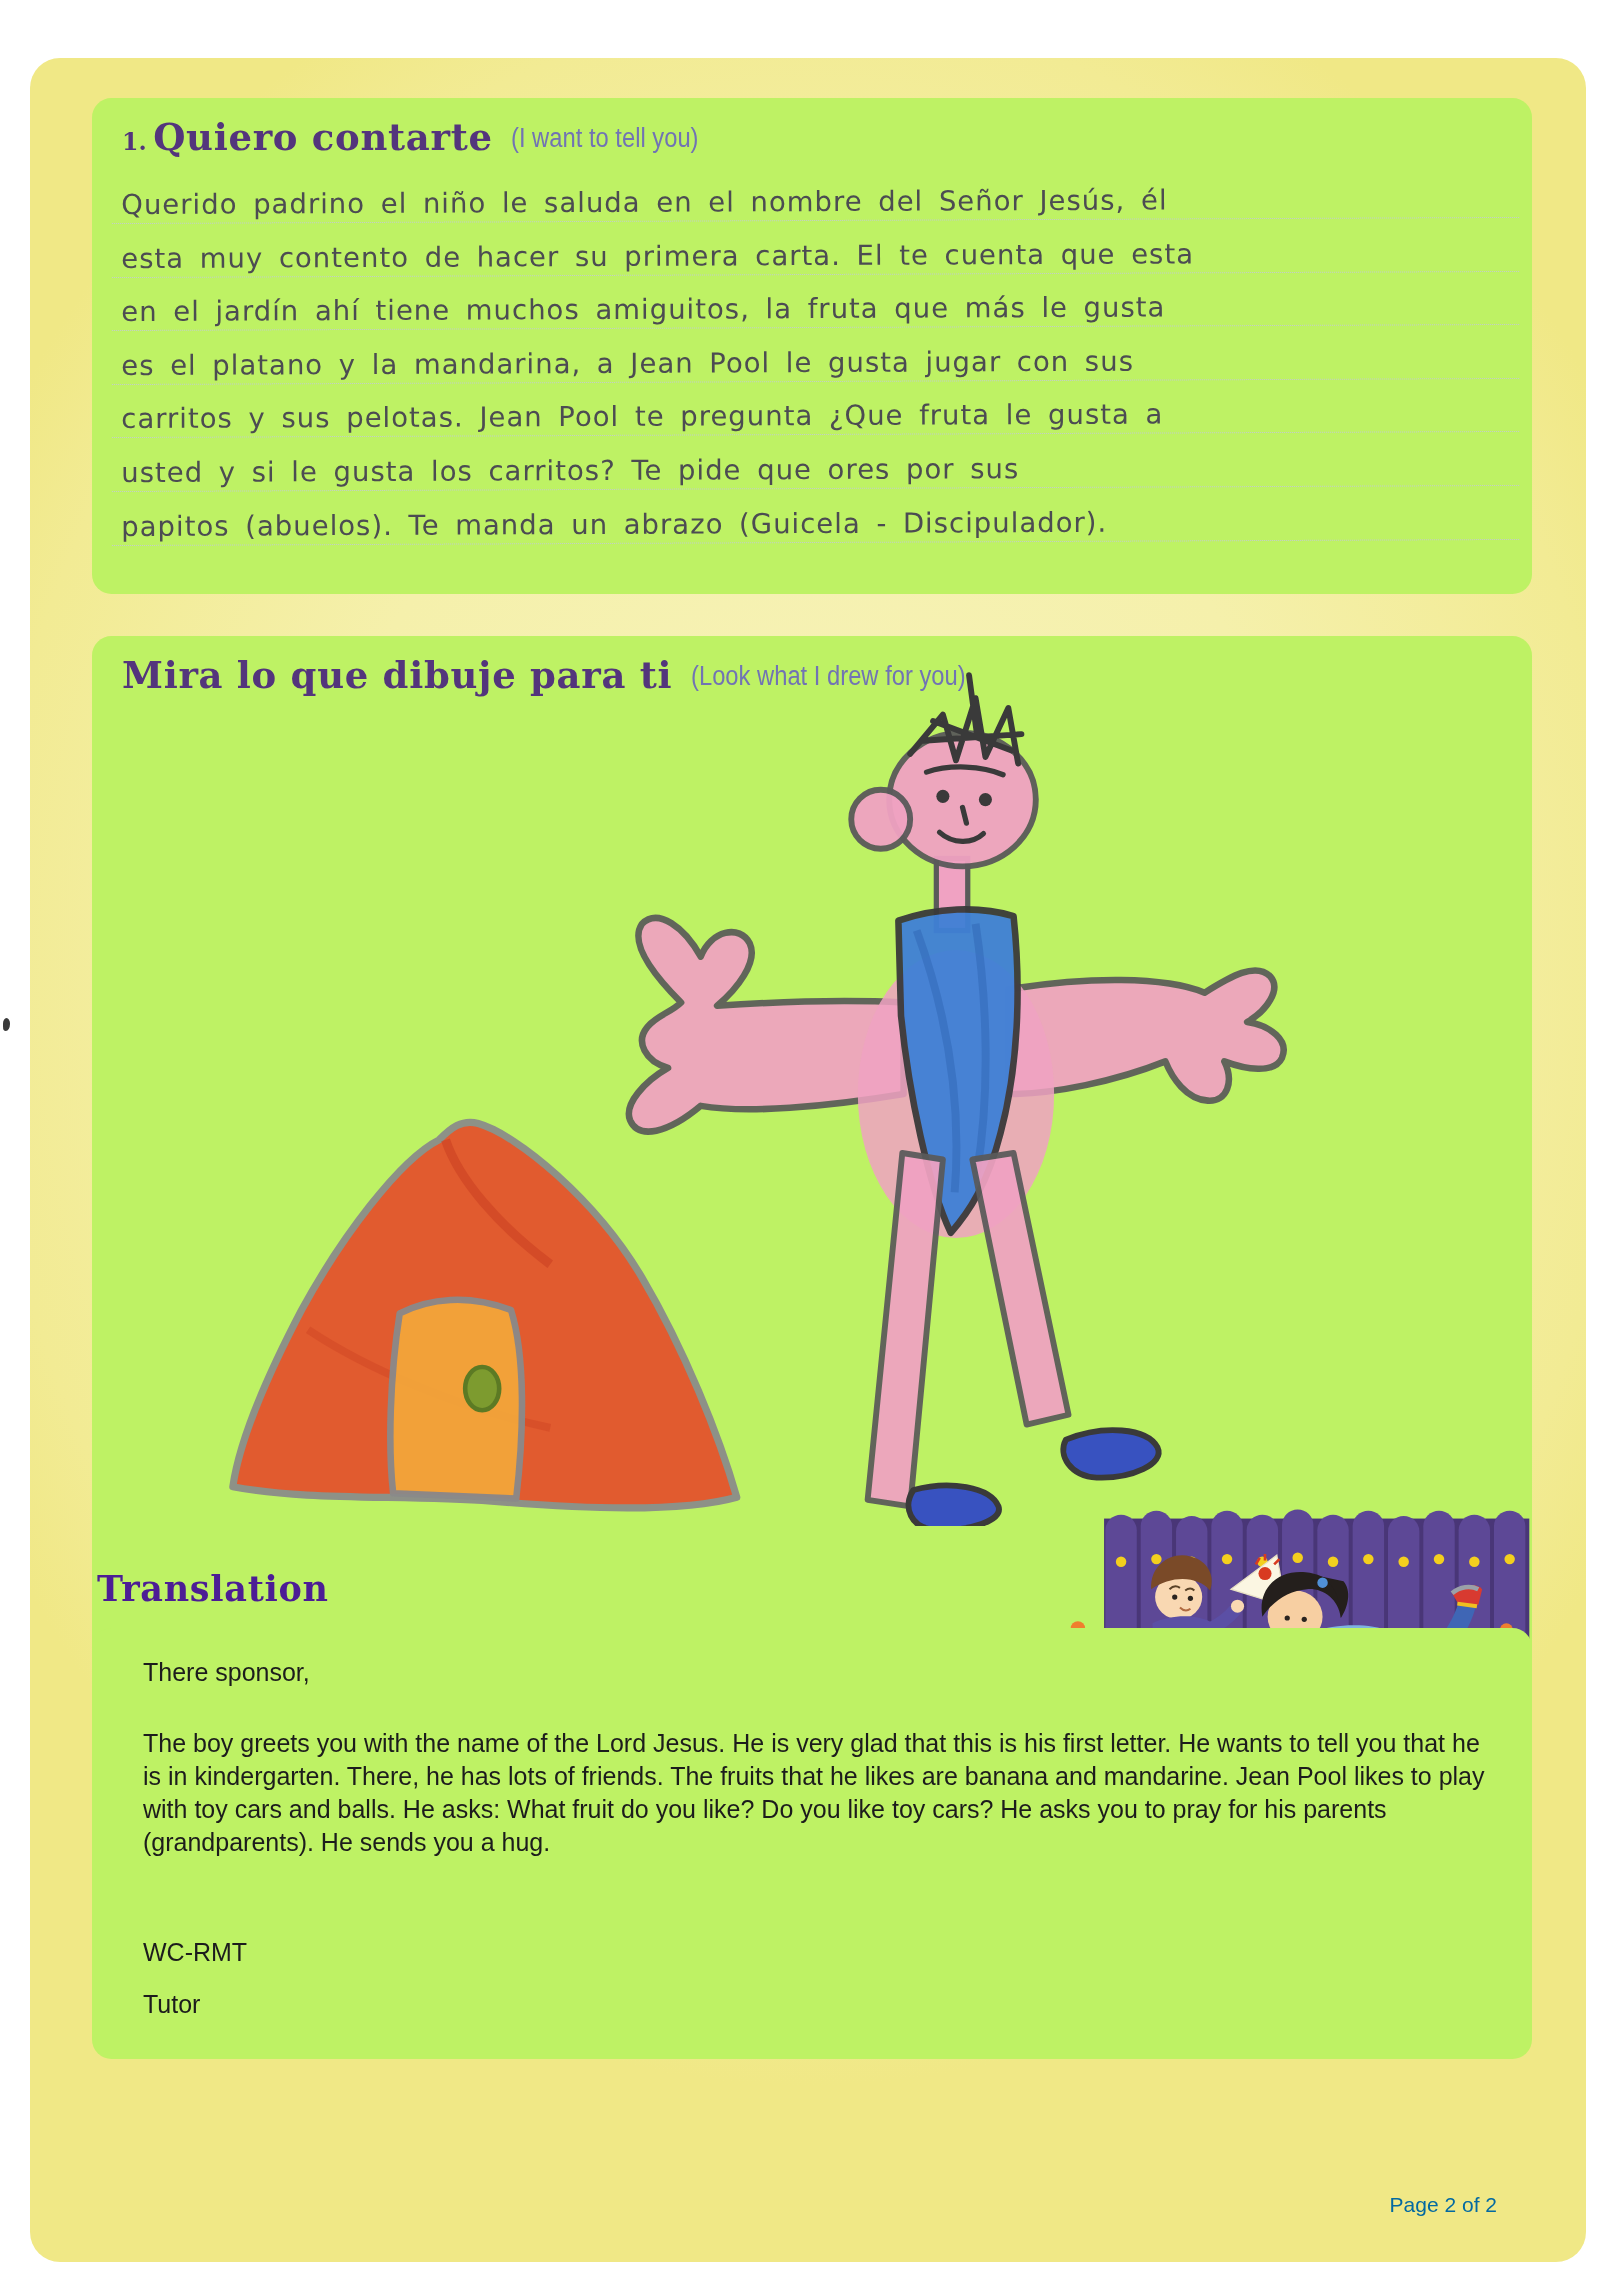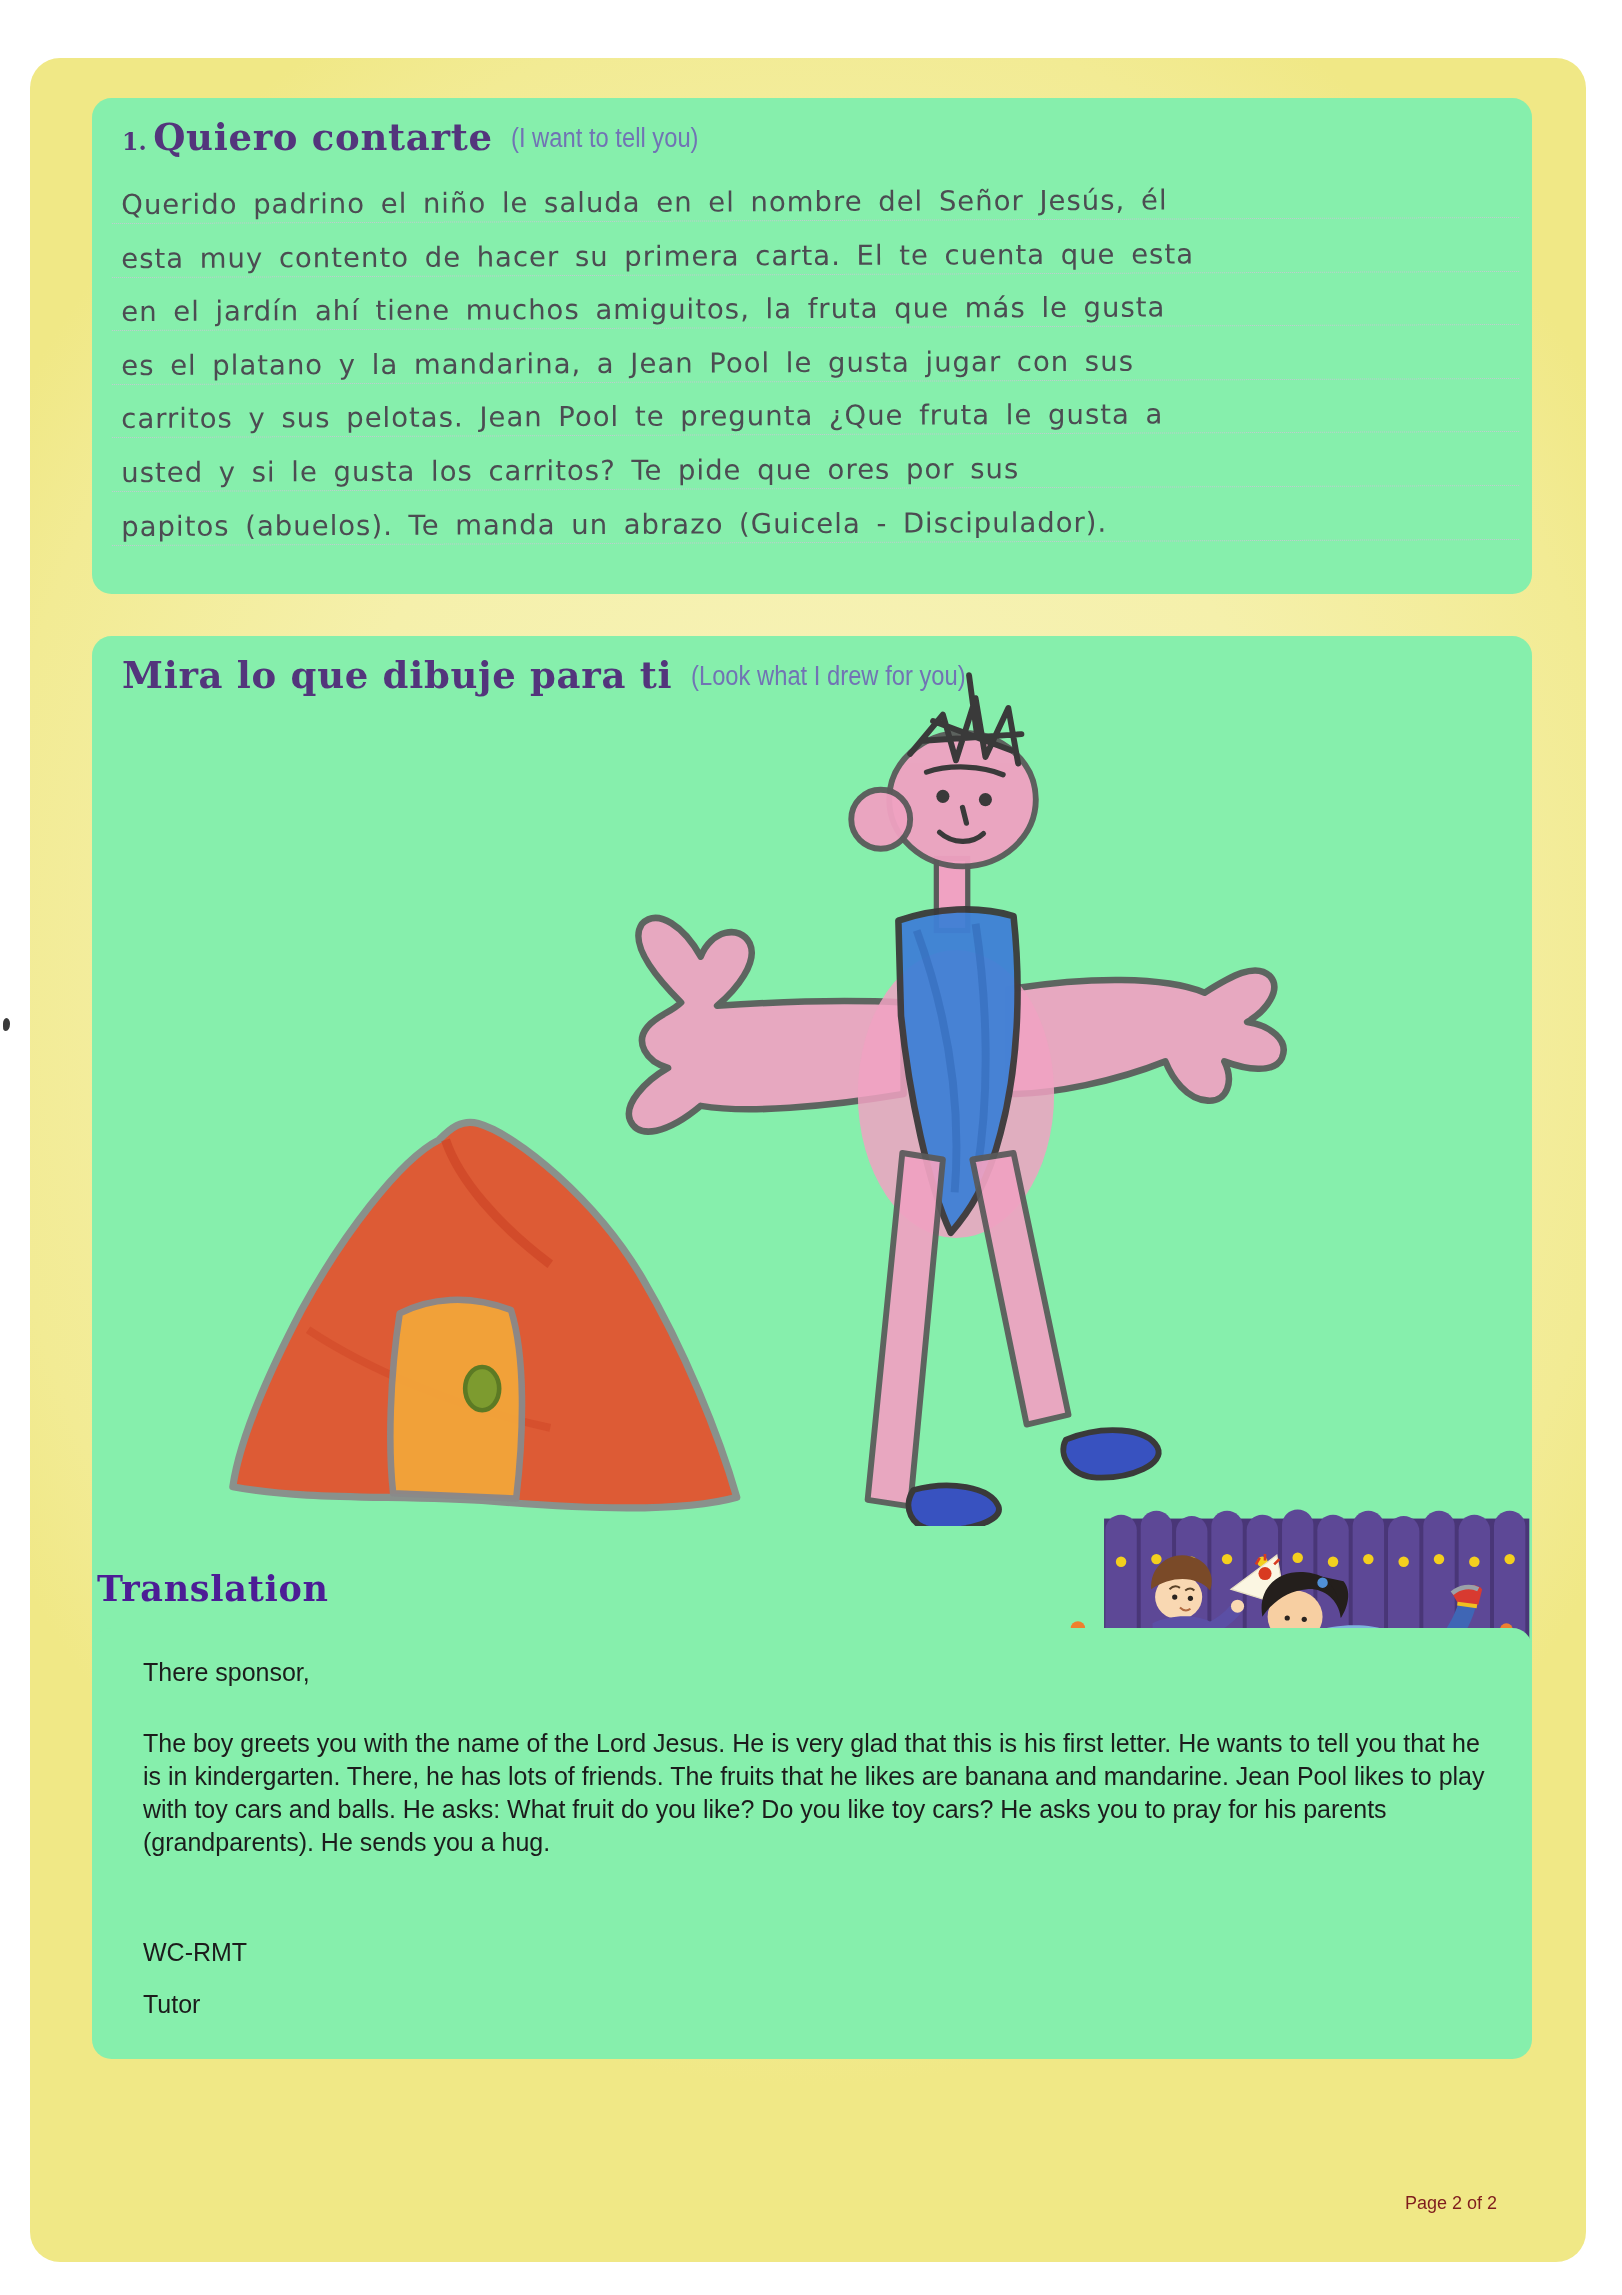--- a/index.html
+++ b/index.html
@@ -6,21 +6,21 @@
   body{
     width:1623px;height:2295px;position:relative;background:#ffffff;
     font-family:"Liberation Sans",sans-serif;overflow:hidden;
   }
   .yellow-bg{
     position:absolute;left:30px;top:58px;right:37px;bottom:33px;
     border-radius:30px;
     background:radial-gradient(ellipse 60% 50% at 50% 42%, #f7f3bc 0%, #f5f0ab 55%, #f2eb94 88%, #f0e886 100%);
   }
   .card{
-    position:absolute;left:92px;width:1440px;background:#86efac;
+    position:absolute;left:92px;width:1440px;background:#bef264;
     border-radius:19.6px;
   }
   .card1{top:98px;height:496px;}
   .card2{top:636px;height:1068px;overflow:hidden;}
   .card3{top:1628px;height:431px;}
   .sec-head{padding:17px 0 0 30px;white-space:nowrap;}
   .sec-num{
     font-family:"DejaVu Serif",serif;font-weight:700;font-size:23.6px;
     color:#53357c;margin-right:6.5px;
   }
@@ -48,21 +48,21 @@
   .card3 .txt{
     margin:0;padding:0 46px 0 51px;
     font-size:25px;line-height:33px;color:#1c1c1c;
   }
   .t-greeting{padding-top:27.5px !important;}
   .t-body{margin-top:38px !important;}
   .t-sign{margin-top:19.6px !important;}
   .t-code{margin-top:77px !important;}
   .page-footer{
     position:absolute;right:126px;top:2193px;
-    font-size:18px;color:#7f1d1d;
+    font-size:21px;color:#0369a1;
   }
   .child-drawing{position:absolute;left:0;top:0;}
   .kids-illustration{position:absolute;right:0;bottom:-1.3px;}
   .speck{position:absolute;background:#3a3a3a;border-radius:50% 50% 60% 40%;}
   .speck-margin{left:2.6px;top:1018px;width:7.9px;height:13px;}
   .speck-ink{left:1497px;top:733px;width:9.2px;height:14.4px;transform:rotate(14deg);background:#4b4b50;}
   .crayon-stroke{stroke-linecap:round;stroke-linejoin:round;}
 </style>
 </head>
 <body>

